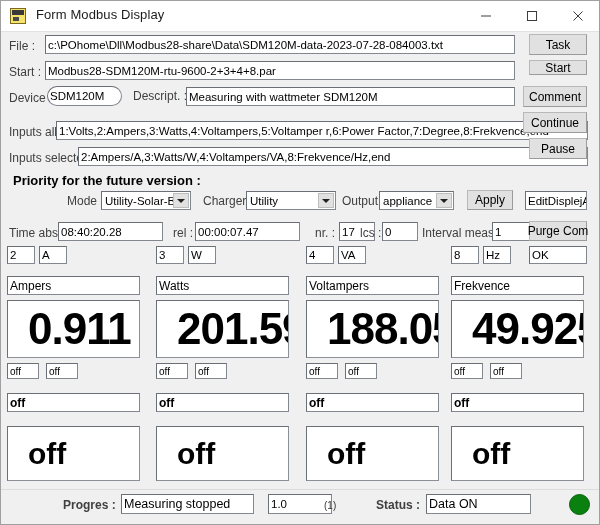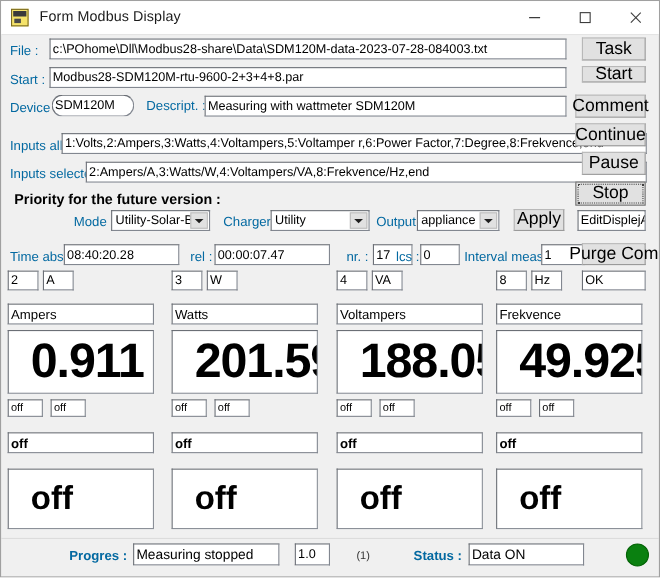--- a/index.html
+++ b/index.html
@@ -68,21 +68,21 @@
   }
   .win-min { right: 92px; }
   .win-max { right: 46px; }
   .win-close { right: 0; }
   .win-btn svg { display:block; }
 
   
   .lbl {
     position: absolute;
     font-size: 12px;
-    color: #0369a1;
+    color: #404040;
     white-space: nowrap;
   }
   .tb {
     position: absolute;
     box-sizing: border-box;
     background: #ffffff;
     border: 1px solid #828790;
     border-top-color: #6b6f76;
     border-left-color: #6b6f76;
     font-size: 11.5px;
@@ -96,21 +96,21 @@
   }
   .btn {
     position: absolute;
     box-sizing: border-box;
     background: #e1e1e1;
     border: 1px solid #adadad;
     border-top-color: #b8b8b8;
     border-left-color: #b8b8b8;
     border-right-color: #9a9a9a;
     border-bottom-color: #9a9a9a;
-    font-size: 16px;
+    font-size: 12px;
     color: #000;
     display: flex;
     align-items: center;
     justify-content: center;
     font-family: "Liberation Sans", sans-serif;
     white-space: nowrap;
   }
   .btn.focused {
     border: 1px solid #707070;
     box-shadow: inset 0 0 0 1px #e1e1e1;
@@ -243,24 +243,20 @@
   <div class="tb" style="left:55px; top:120px; width:532px; height:19px;">1:Volts,2:Ampers,3:Watts,4:Voltampers,5:Voltamper r,6:Power Factor,7:Degree,8:Frekvence,end</div>
 
   <div class="lbl" style="left:8px; top:150px;">Inputs selected :</div>
   <div class="tb" style="left:77px; top:146px; width:510px; height:19px;">2:Ampers/A,3:Watts/W,4:Voltampers/VA,8:Frekvence/Hz,end</div>
 
   <div class="btn" style="left:528px; top:33px; width:58px; height:21px;">Task</div>
   <div class="btn" style="left:528px; top:59px; width:58px; height:15px;">Start</div>
   <div class="btn" style="left:522px; top:85px; width:64px; height:21px;">Comment</div>
   <div class="btn" style="left:522px; top:111px; width:64px; height:21px;">Continue</div>
   <div class="btn" style="left:528px; top:137px; width:58px; height:21px;">Pause</div>
-  <div class="btn focused" style="left:522px; top:164px; width:64px; height:22px;">
-    <span class="focus-ring"></span>
-    <span>Stop</span>
-  </div>
   <div class="tb" style="left:524px; top:190px; width:62px; height:19px;">EditDisplejAp</div>
 
   <div class="bold-lbl" style="left:12px; top:172px;">Priority for the future version  :</div>
 
   <div class="lbl" style="left:66px; top:193px;">Mode :</div>
   <div class="combo" style="left:100px; top:190px; width:90px; height:19px;">
     <span>Utility-Solar-Bat</span>
     <span class="arrowbox">
         <i></i>
       </span>
@@ -339,19 +335,19 @@
   <div class="tb" style="left:450px; top:275px; width:133px; height:19px; font-size:12px;">Frekvence</div>
   <div class="bigbox num" style="left:450px; top:299px; width:133px; height:58px;">49.925</div>
   <div class="tb" style="left:450px; top:362px; width:32px; height:16px; font-size:10px;">off</div>
   <div class="tb" style="left:489px; top:362px; width:32px; height:16px; font-size:10px;">off</div>
   <div class="tb" style="left:450px; top:392px; width:133px; height:19px; font-size:12px; font-weight:bold;">off</div>
   <div class="bigbox word" style="left:450px; top:425px; width:133px; height:55px;">off</div>
 
   <div class="sep-line" style="left:0px; top:488px; width:600px;"></div>
   <div class="lbl" style="left:62px; top:497px; font-weight:bold;">Progres :</div>
   <div class="tb" style="left:120px; top:493px; width:133px; height:20px; font-size:12.5px;">Measuring stopped</div>
-  <div class="tb" style="left:267px; top:493px; width:32px; height:20px; font-size:11.5px;">1.0</div>
+  <div class="tb" style="left:267px; top:493px; width:64px; height:20px; font-size:11.5px;">1.0</div>
   <div class="muted-sm" style="left:323px; top:499px;">(1)</div>
   <div class="lbl" style="left:375px; top:497px; font-weight:bold;">Status :</div>
   <div class="tb" style="left:425px; top:493px; width:105px; height:20px; font-size:12.5px;">Data ON</div>
   <div class="led" style="left: 568px; top: 493px; width: 21px; height: 21px; background: rgb(10, 128, 16);"></div>
 
 </div>
 
 </body></html>

